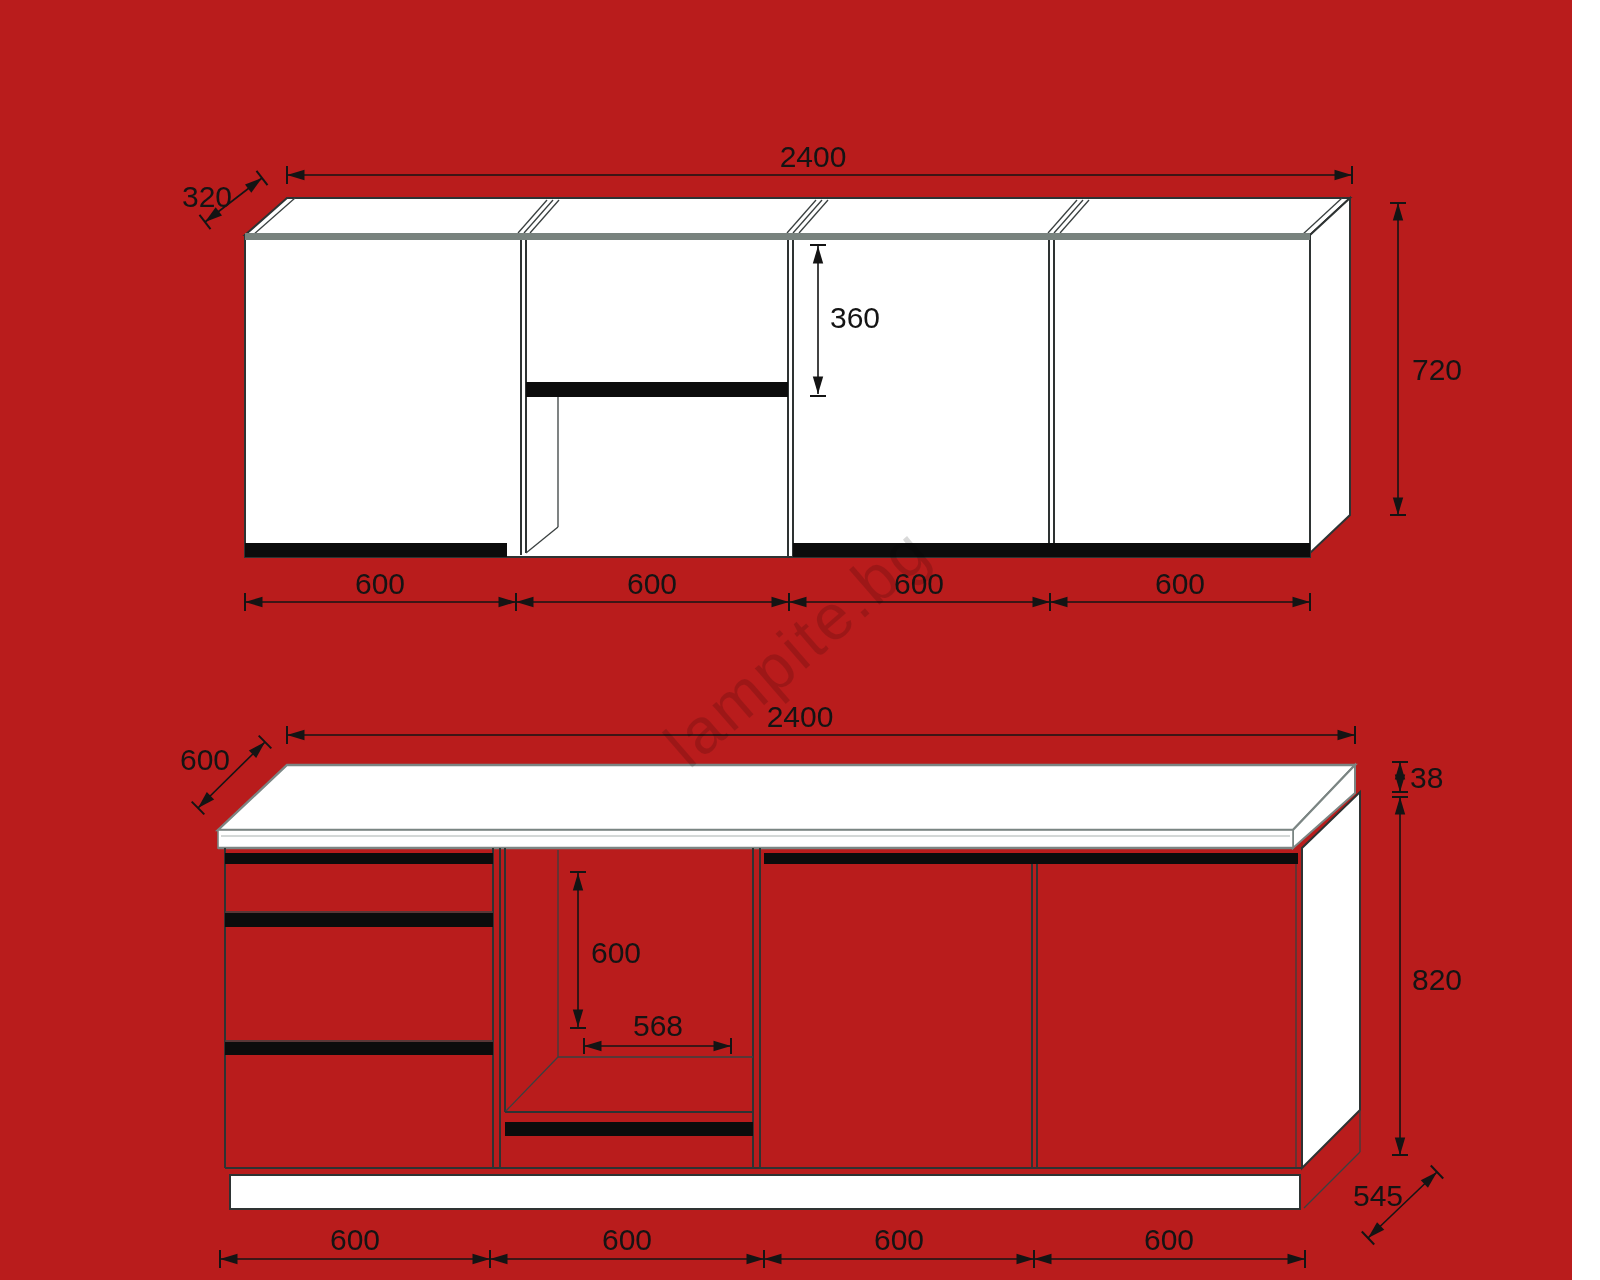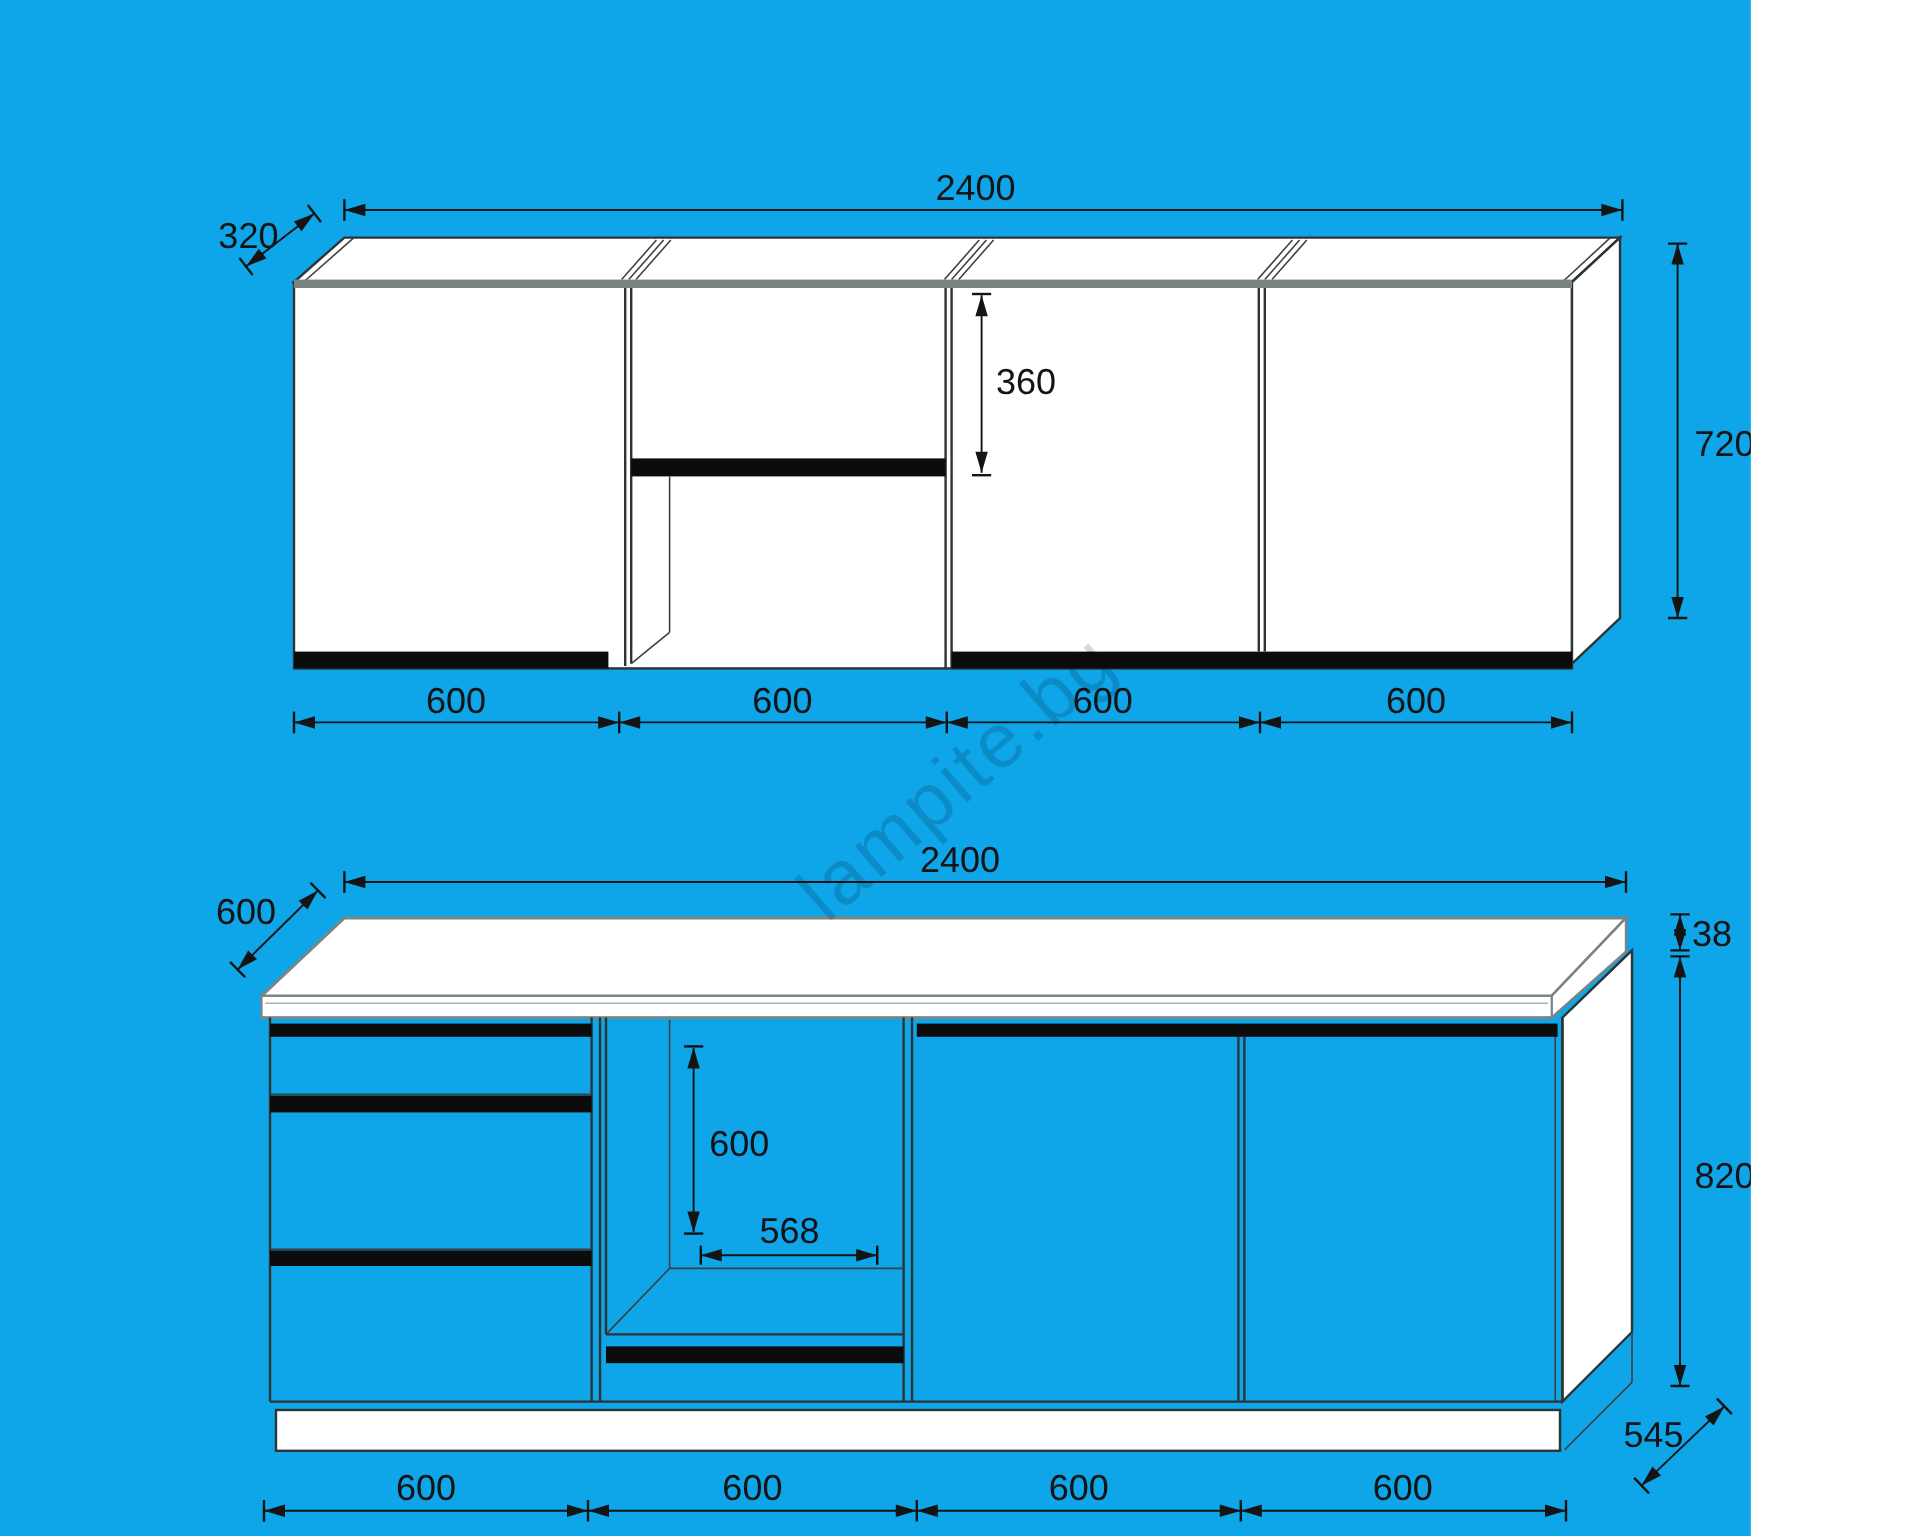--- a/index.html
+++ b/index.html
@@ -1,16 +1,16 @@
 <!DOCTYPE html>
 <html><head>
 <meta charset="utf-8">
 <style>
   html,body{margin:0;padding:0;background:#ffffff;}
-  #stage{position:relative;width:1459px;height:1280px;background:#0ea5e9;overflow:hidden;
+  #stage{position:relative;width:1572px;height:1280px;background:#b91c1c;overflow:hidden;
          font-family:"Liberation Sans", sans-serif;}
   svg{display:block;}
   .dim-text{font-family:"Liberation Sans", sans-serif;font-size:30px;fill:#141414;}
   .dim-line{stroke:#141414;stroke-width:1.6;fill:none;}
   .tick{stroke:#141414;stroke-width:2;}
   .outline{stroke:#2e3333;stroke-width:2;fill:none;}
   .outline-thin{stroke:#3a4040;stroke-width:1.3;fill:none;}
   .face{fill:#ffffff;stroke:#2e3333;stroke-width:2;}
   .gray-edge{stroke:#7b8583;stroke-width:2.4;fill:none;}
   .black-fill{fill:#0c0c0c;stroke:none;}

